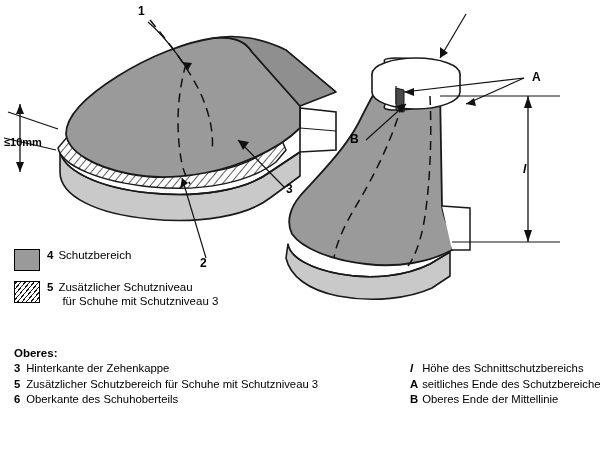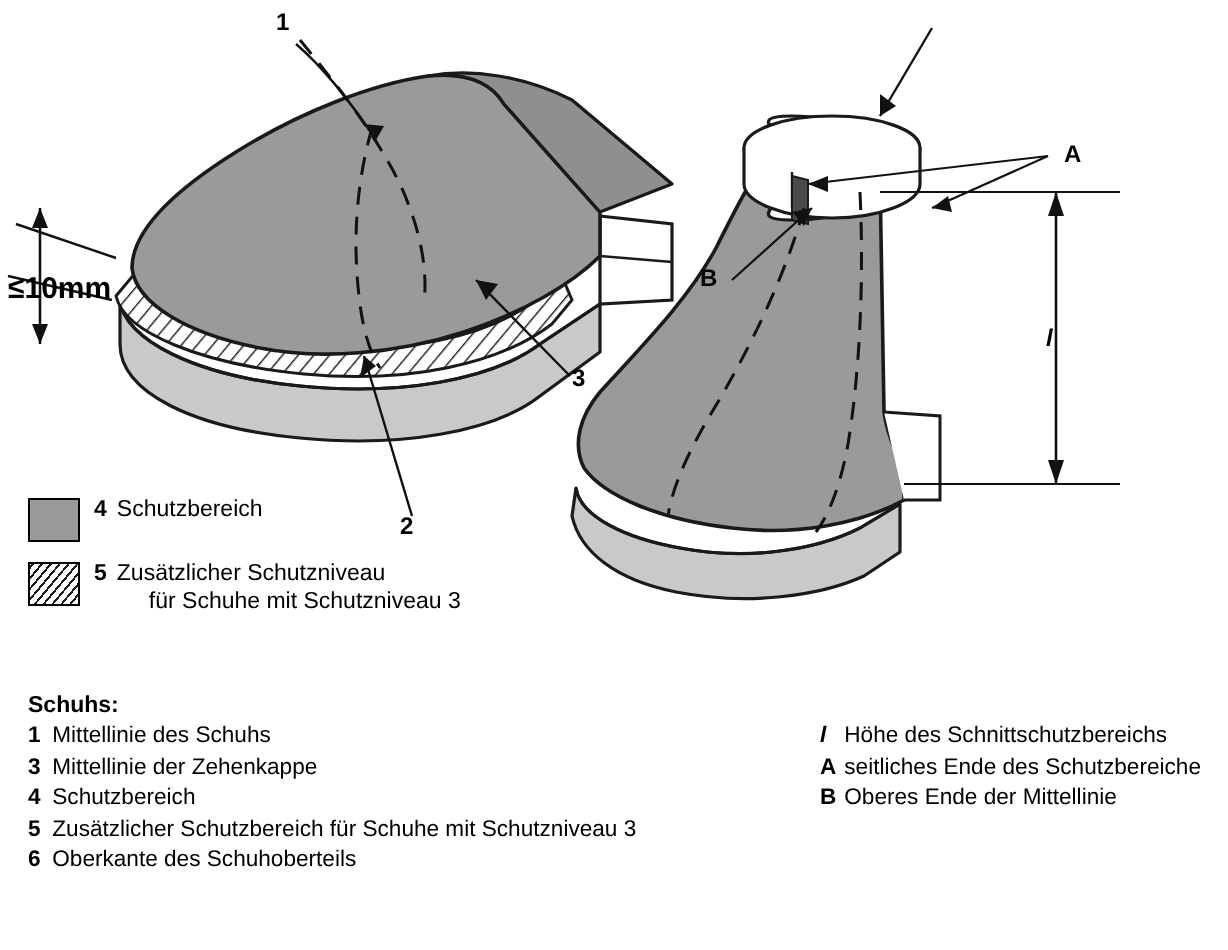--- a/index.html
+++ b/index.html
@@ -69,21 +69,21 @@
     font-weight: bold;
     margin: 0 5px 0 7px;
     line-height: 14px;
   }
   .key-text {
     font-size: 11.5px;
     line-height: 14px;
   }
   .key-text .l2 {
     display: block;
-    margin-left: 16px;
+    margin-left: 4px;
   }
   
   #legende {
     position: absolute;
     left: 14px;
     top: 347px;
     width: 588px;
   }
   #legende-title {
     font-size: 11.5px;
@@ -260,21 +260,21 @@
         </g>
       </g>
     </svg>
 
     <div class="fig-label" style="left:138px; top:4px;">1</div>
     <div class="fig-label" style="left:200px; top:256px;">2</div>
     <div class="fig-label" style="left:286px; top:182px;">3</div>
     <div class="fig-label" style="left:532px; top:70px;">A</div>
     <div class="fig-label" style="left:350px; top:132px;">B</div>
     <div class="fig-label" style="left:523px; top:162px; font-style:italic;">l</div>
-    <div class="fig-label" style="left:4px; top:136px; font-size:15px;">≤10mm</div>
+    <div class="fig-label" style="left:4px; top:136px; font-size:11px;">≤10mm</div>
   </div>
 
   <div id="key-block">
 
     <div class="key-row">
       <div class="swatch grey"></div>
       <div class="key-num">4</div>
       <div class="key-text">
         <span>Schutzbereich</span>
       </div>
@@ -285,36 +285,28 @@
       <div class="key-num">5</div>
       <div class="key-text">
         <span>Zusätzlicher Schutzniveau</span>
         <span class="l2">für Schuhe mit Schutzniveau 3</span>
       </div>
     </div>
 
   </div>
 
   <div id="legende">
-    <div id="legende-title">Schuhs:</div>
+    <div id="legende-title">Oberes:</div>
 
     <div class="leg-cols">
 
       <div class="leg-col-left">
         <div class="leg-item">
-          <b>1</b>
-          <span>Mittellinie des Schuhs</span>
-        </div>
-        <div class="leg-item">
           <b>3</b>
-          <span>Mittellinie der Zehenkappe</span>
-        </div>
-        <div class="leg-item">
-          <b>4</b>
-          <span>Schutzbereich</span>
+          <span>Hinterkante der Zehenkappe</span>
         </div>
         <div class="leg-item">
           <b>5</b>
           <span>Zusätzlicher Schutzbereich für Schuhe mit Schutzniveau 3</span>
         </div>
         <div class="leg-item">
           <b>6</b>
           <span>Oberkante des Schuhoberteils</span>
         </div>
       </div>

